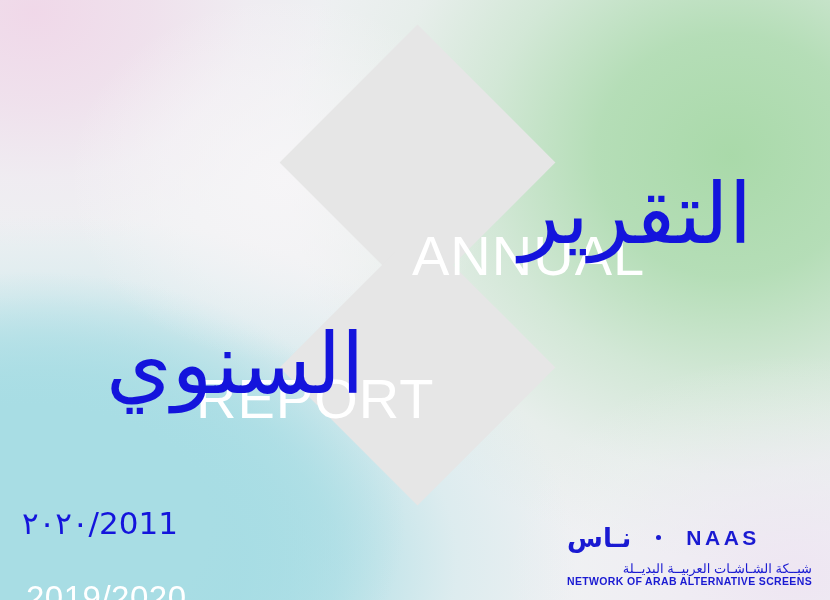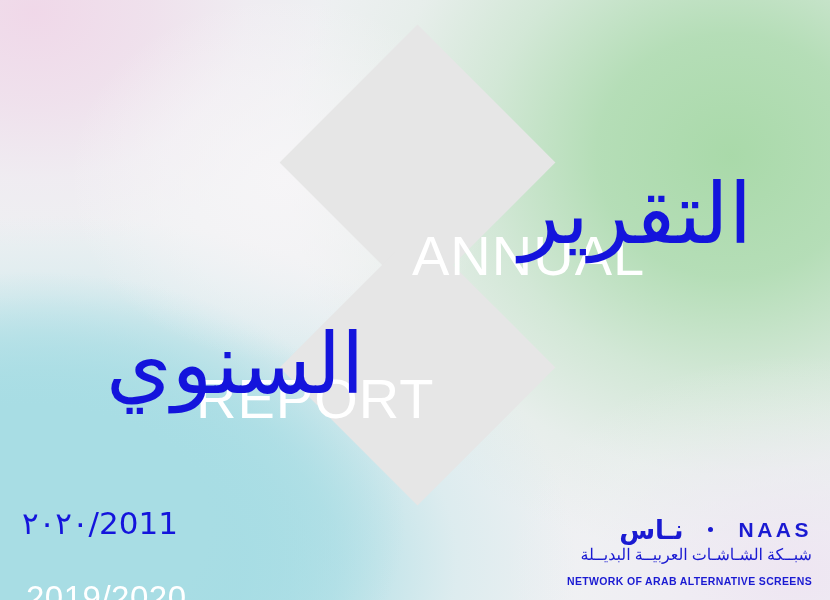--- a/index.html
+++ b/index.html
@@ -174,21 +174,20 @@
     position: absolute;
     right: 18px;
     bottom: 14px;
     text-align: right;
     color: #1a1ad2;
     line-height: 1;
   }
   .logo-row {
     display: flex;
     align-items: center;
-    justify-content: flex-end;
     gap: 25px;
   }
   .logo-ar-word {
     font-family: "DejaVu Sans", sans-serif;
     font-size: 26px;
     font-weight: bold;
     direction: rtl;
     letter-spacing: 2px;
     color: #1a1ad2;
   }
@@ -200,34 +199,34 @@
     display: inline-block;
   }
   .logo-naas {
     font-family: "Liberation Sans", sans-serif;
     font-size: 21px;
     font-weight: bold;
     letter-spacing: 3.5px;
     color: #1a1ad2;
   }
   .logo-sub-ar {
-    font-family: Liberation Serif, serif;
-    font-size: 16px;
+    font-family: Liberation Sans, sans-serif;
+    font-size: 13px;
     direction: rtl;
     letter-spacing: 0.5px;
     color: #1a1ad2;
-    margin-top: 4px;
+    margin-top: 11px;
   }
   .logo-sub-en {
     font-family: "Liberation Sans", sans-serif;
     font-size: 10.5px;
     font-weight: bold;
     letter-spacing: 0.35px;
     color: #1a1ad2;
-    margin-top: 13px;
+    margin-top: 1px;
   }
 </style>
 </head>
 <body>
 
 <div id="cover">
 
   <div class="bg-base"></div>
   <div class="bg-green"></div>
   <div class="bg-cyan"></div>

